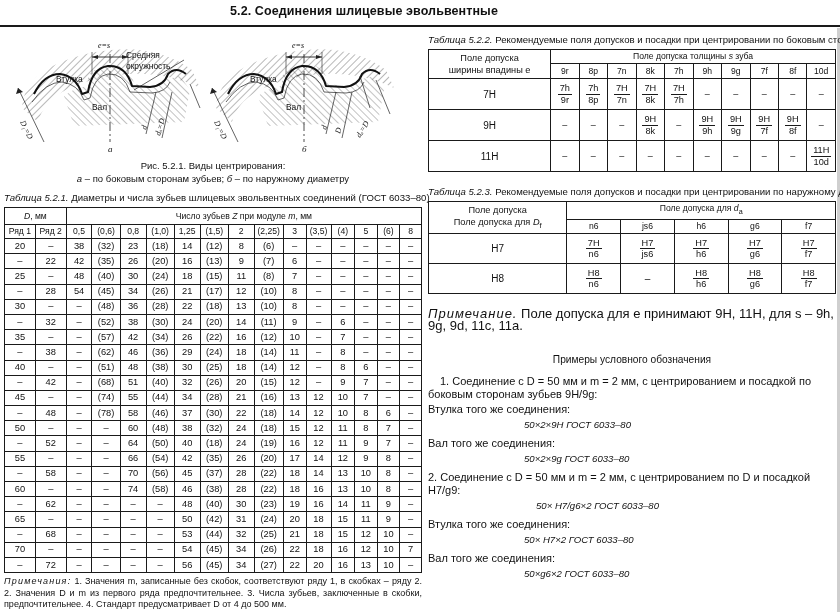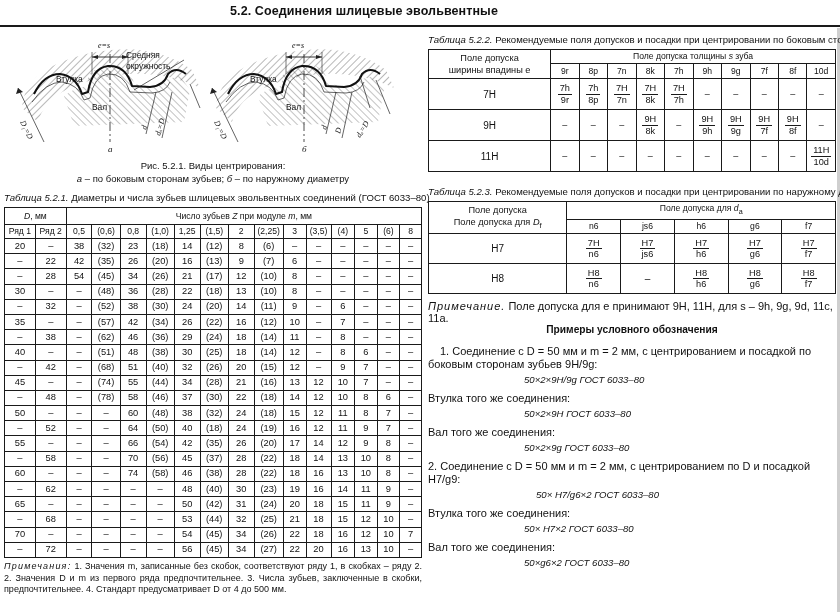--- a/index.html
+++ b/index.html
@@ -113,31 +113,32 @@
   table.tol td { height: 31px; }
   table.tol td.rowlbl { font-size: 10px; }
   table.tol th { height: 14px; }
   table.tol th.hdr2 { height: 15px; }
   table.tol th.lblhdr { height: 29px; line-height: 12px; font-size: 9.2px; }
 
   table.tol3 td { height: 30px; font-size: 10px; }
   table.tol3 th.lblhdr { height: 32px; line-height: 12px; font-size: 9.2px; }
 
   .note-one {
-    font-size: 11px;
+    font-size: 13px;
     line-height: 12px;
-    margin-top: 6px;
+    margin-top: 14px;
   }
   .note-one .lbl { font-style: italic; letter-spacing: 1px; }
 
   
   .ex-title {
     text-align: center;
-    font-weight: bold;
+    font-weight: normal;
     font-size: 10.2px;
+    margin-top: 22px;
     margin-bottom: 10px;
   }
   .ex-p {
     font-size: 11px;
     line-height: 13px;
     margin: 0 0 2px 0;
   }
   .ex-p.indent { text-indent: 12px; }
   .ex-code {
     font-style: italic;
@@ -336,20 +337,38 @@
           <td>9</td>
           <td>(7)</td>
           <td>6</td>
           <td>–</td>
           <td>–</td>
           <td>–</td>
           <td>–</td>
           <td>–</td>
         </tr>
         <tr>
+          <td>25</td>
+          <td>–</td>
+          <td>48</td>
+          <td>(40)</td>
+          <td>30</td>
+          <td>(24)</td>
+          <td>18</td>
+          <td>(15)</td>
+          <td>11</td>
+          <td>(8)</td>
+          <td>7</td>
+          <td>–</td>
+          <td>–</td>
+          <td>–</td>
+          <td>–</td>
+          <td>–</td>
+        </tr>
+        <tr>
           <td>–</td>
           <td>28</td>
           <td>54</td>
           <td>(45)</td>
           <td>34</td>
           <td>(26)</td>
           <td>21</td>
           <td>(17)</td>
           <td>12</td>
           <td>(10)</td>
@@ -823,21 +842,20 @@
       </tbody>
   </table>
 
   <div class="note-one">
     <span class="lbl">Примечание.</span><span>  Поле допуска для e принимают 9H, 11H, для s – 9h, 9g, 9d, 11c, 11a.</span>
   </div>
 
   <div class="ex-title">Примеры условного обозначения</div>
 
   <div class="ex-p indent">1. Соединение с D = 50 мм и m = 2 мм, с центрированием и посадкой по боковым сторонам зубьев 9H/9g:</div>
-  <div class="ex-code">50×2×9H/9g  ГОСТ 6033–80</div>
 
   <div class="ex-p">Втулка того же соединения:</div>
   <div class="ex-code">50×2×9H  ГОСТ 6033–80</div>
 
   <div class="ex-p">Вал того же соединения:</div>
   <div class="ex-code">50×2×9g  ГОСТ 6033–80</div>
 
   <div class="ex-p">2. Соединение с D = 50 мм и m = 2 мм, с центрированием по D и посадкой H7/g9:</div>
   <div class="ex-code c2">50× H7/g6×2 ГОСТ 6033–80</div>
 

